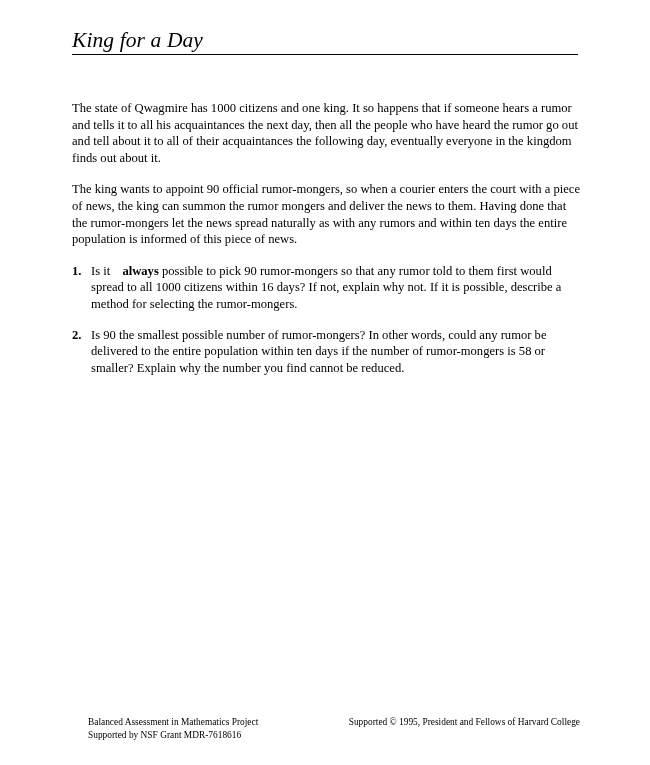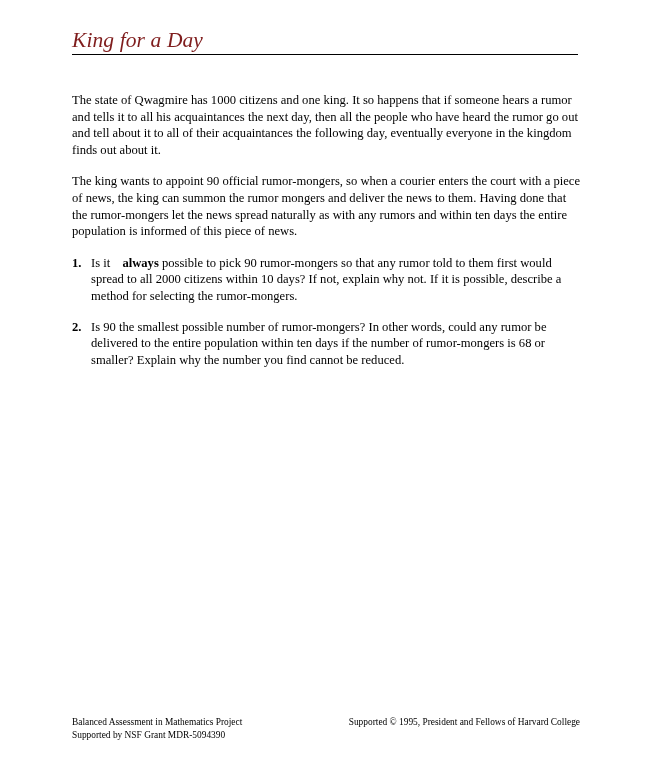--- a/index.html
+++ b/index.html
@@ -29,37 +29,37 @@
     top: 28px;
     width: 506px;
   }
   .doc-title {
     font-size: 21.5px;
     font-style: italic;
     font-weight: normal;
     line-height: 24px;
     letter-spacing: 0.1px;
     margin: 0;
-    color: #7f1d1d;
+    color: #000000;
     white-space: nowrap;
   }
   .title-rule {
     margin-top: 2px;
     width: 506px;
     height: 1px;
     background: #000000;
     line-height: 0;
     font-size: 0;
   }
 
   
   .body-block {
     position: absolute;
     left: 72px;
-    top: 92px;
+    top: 100px;
     width: 508px;
   }
   .para {
     font-size: 12.6px;
     line-height: 16.6px;
     margin: 0 0 15px 0;
     text-align: left;
     color: #000000;
   }
   .para:last-child { margin-bottom: 0; }
@@ -95,21 +95,21 @@
     left: 72px;
     top: 716px;
     width: 508px;
     display: flex;
     justify-content: space-between;
     align-items: flex-start;
     font-size: 9.4px;
     line-height: 13px;
     color: #000000;
   }
-  .footer-col-left { text-align: left; }
+  .footer-col-left { text-align: left; margin-left: 16px; }
   .footer-col-right { text-align: right; }
   .footer-line { white-space: nowrap; }
 </style>
 </head>
 <body>
 
 <div class="page">
 
   <div class="title-block">
     <h1 class="doc-title">King for a Day</h1>
@@ -119,34 +119,34 @@
   <div class="body-block">
 
     <p class="para">The state of Qwagmire has 1000 citizens and one king. It so happens that if someone hears a rumor and tells it to all his acquaintances the next day, then all the people who have heard the rumor go out and tell about it to all of their acquaintances the following day, eventually everyone in the kingdom finds out about it.</p>
 
     <p class="para">The king wants to appoint 90 official rumor-mongers, so when a courier enters the court with a piece of news, the king can summon the rumor mongers and deliver the news to them. Having done that the rumor-mongers let the news spread naturally as with any rumors and within ten days the entire population is informed of this piece of news.</p>
 
     <ol class="task-list">
 
       <li class="task-item">
         <span class="task-marker">1.</span>
-        <span>Is it </span><span class="emph">always</span><span> possible to pick 90 rumor-mongers so that any rumor told to them first would spread to all 2000 citizens within 10 days? If not, explain why not. If it is possible, describe a method for selecting the rumor-mongers.</span>
+        <span>Is it </span><span class="emph">always</span><span> possible to pick 90 rumor-mongers so that any rumor told to them first would spread to all 1000 citizens within 16 days? If not, explain why not. If it is possible, describe a method for selecting the rumor-mongers.</span>
       </li>
 
       <li class="task-item">
         <span class="task-marker">2.</span>
-        <span>Is 90 the smallest possible number of rumor-mongers? In other words, could any rumor be delivered to the entire population within ten days if the number of rumor-mongers is 68 or smaller? Explain why the number you find cannot be reduced.</span>
+        <span>Is 90 the smallest possible number of rumor-mongers? In other words, could any rumor be delivered to the entire population within ten days if the number of rumor-mongers is 58 or smaller? Explain why the number you find cannot be reduced.</span>
       </li>
 
     </ol>
   </div>
 
   <div class="footer">
     <div class="footer-col-left">
       <div class="footer-line">Balanced Assessment in Mathematics Project</div>
-      <div class="footer-line">Supported by NSF Grant MDR-5094390</div>
+      <div class="footer-line">Supported by NSF Grant MDR-7618616</div>
     </div>
     <div class="footer-col-right">
       <div class="footer-line">Supported © 1995, President and Fellows of Harvard College</div>
     </div>
   </div>
 
 </div>
 
 </body></html>

